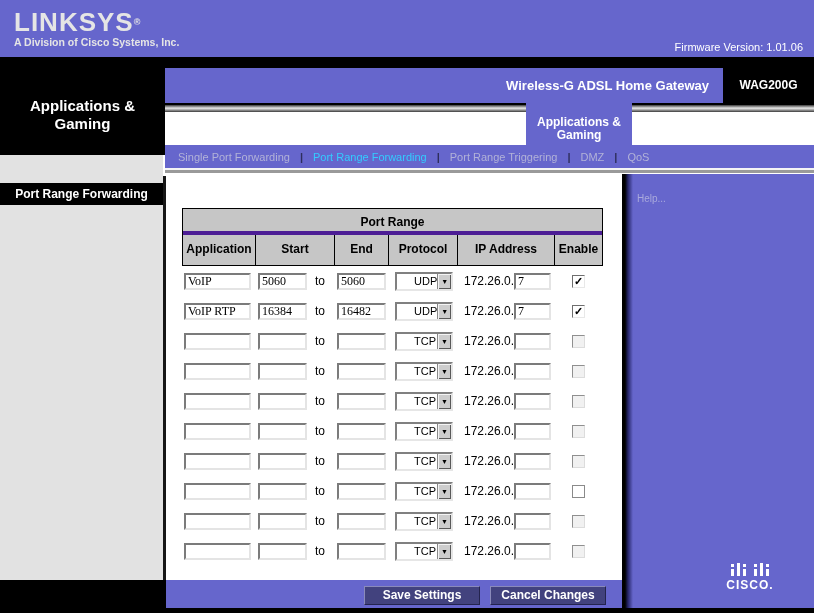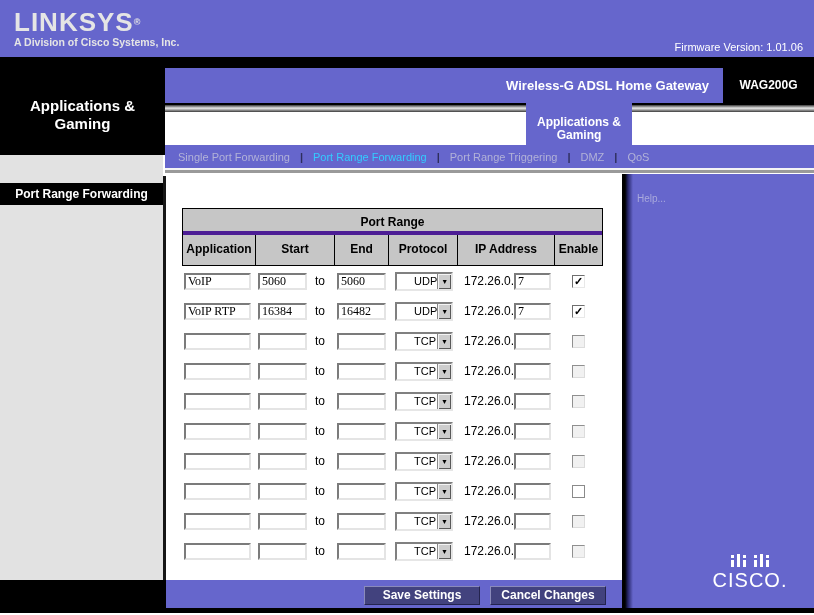--- a/index.html
+++ b/index.html
@@ -98,21 +98,21 @@
   .sidebar { position:absolute; left:622px; top:174px; width:192px; height:434px;
              background:linear-gradient(90deg,#000 0px,#000 3px,#26266a 6px,#6666CC 11px); z-index:3; }
   .help { display:inline-block; margin:19px 0 0 15px; color:#A9A9DC; font-size:10px; cursor:pointer; }
   .cisco { position:absolute; right:20px; bottom:16px; width:88px; text-align:center; color:#fff; }
   .bars { display:flex; justify-content:center; align-items:flex-end; gap:3px; height:19px; margin-bottom:2px; }
   .bcol { display:flex; flex-direction:column; align-items:center; gap:2px; }
   .bcol.g2 { margin-left:5px; }
   .dot { width:3px; height:3px; background:#fff; }
   .bar { width:3px; background:#fff; }
   .bar.s { height:7px; } .bar.t { height:13px; }
-  .ctext { font-size:20px; font-weight:normal; letter-spacing:1px; }
+  .ctext { font-size:12px; font-weight:bold; letter-spacing:1px; }
 </style>
 </head>
 <body>
 
 <div id="root">
 
   <div class="hdr">
     <div class="logo-wrap">
       <div class="logo"><span>LINKSYS</span><sup>®</sup></div>
       <div class="tagline">A Division of Cisco Systems, Inc.</div>

